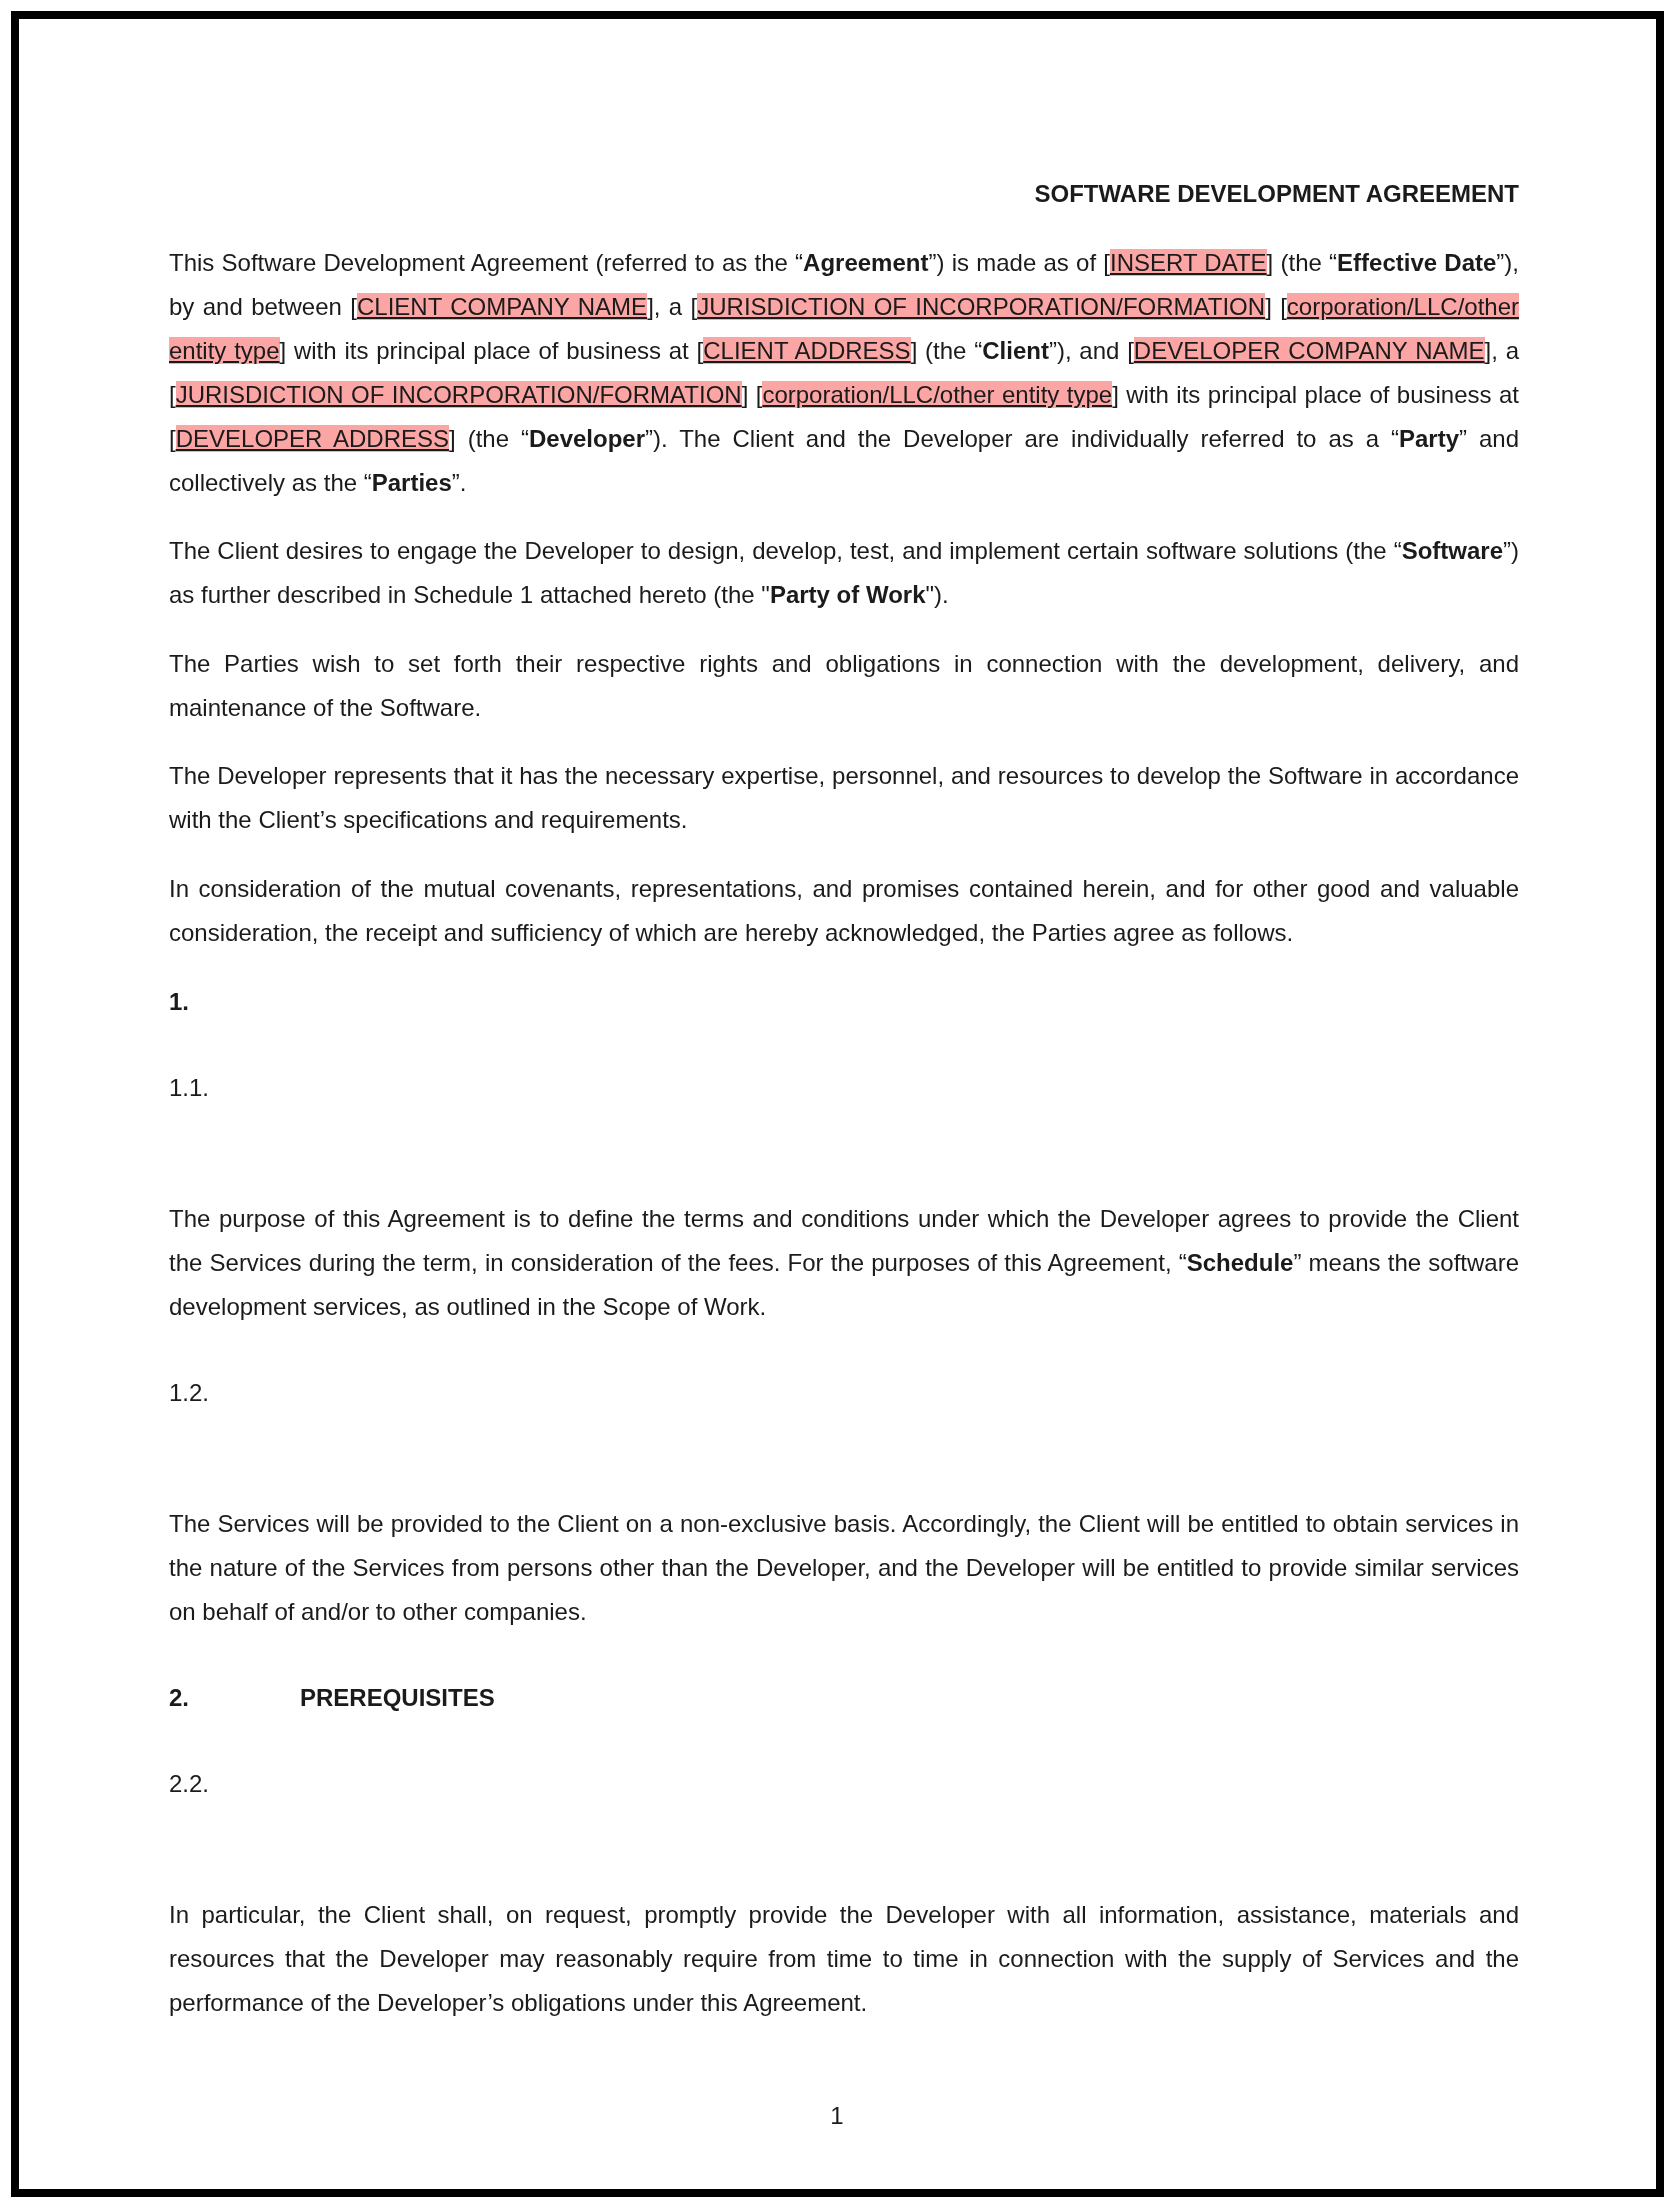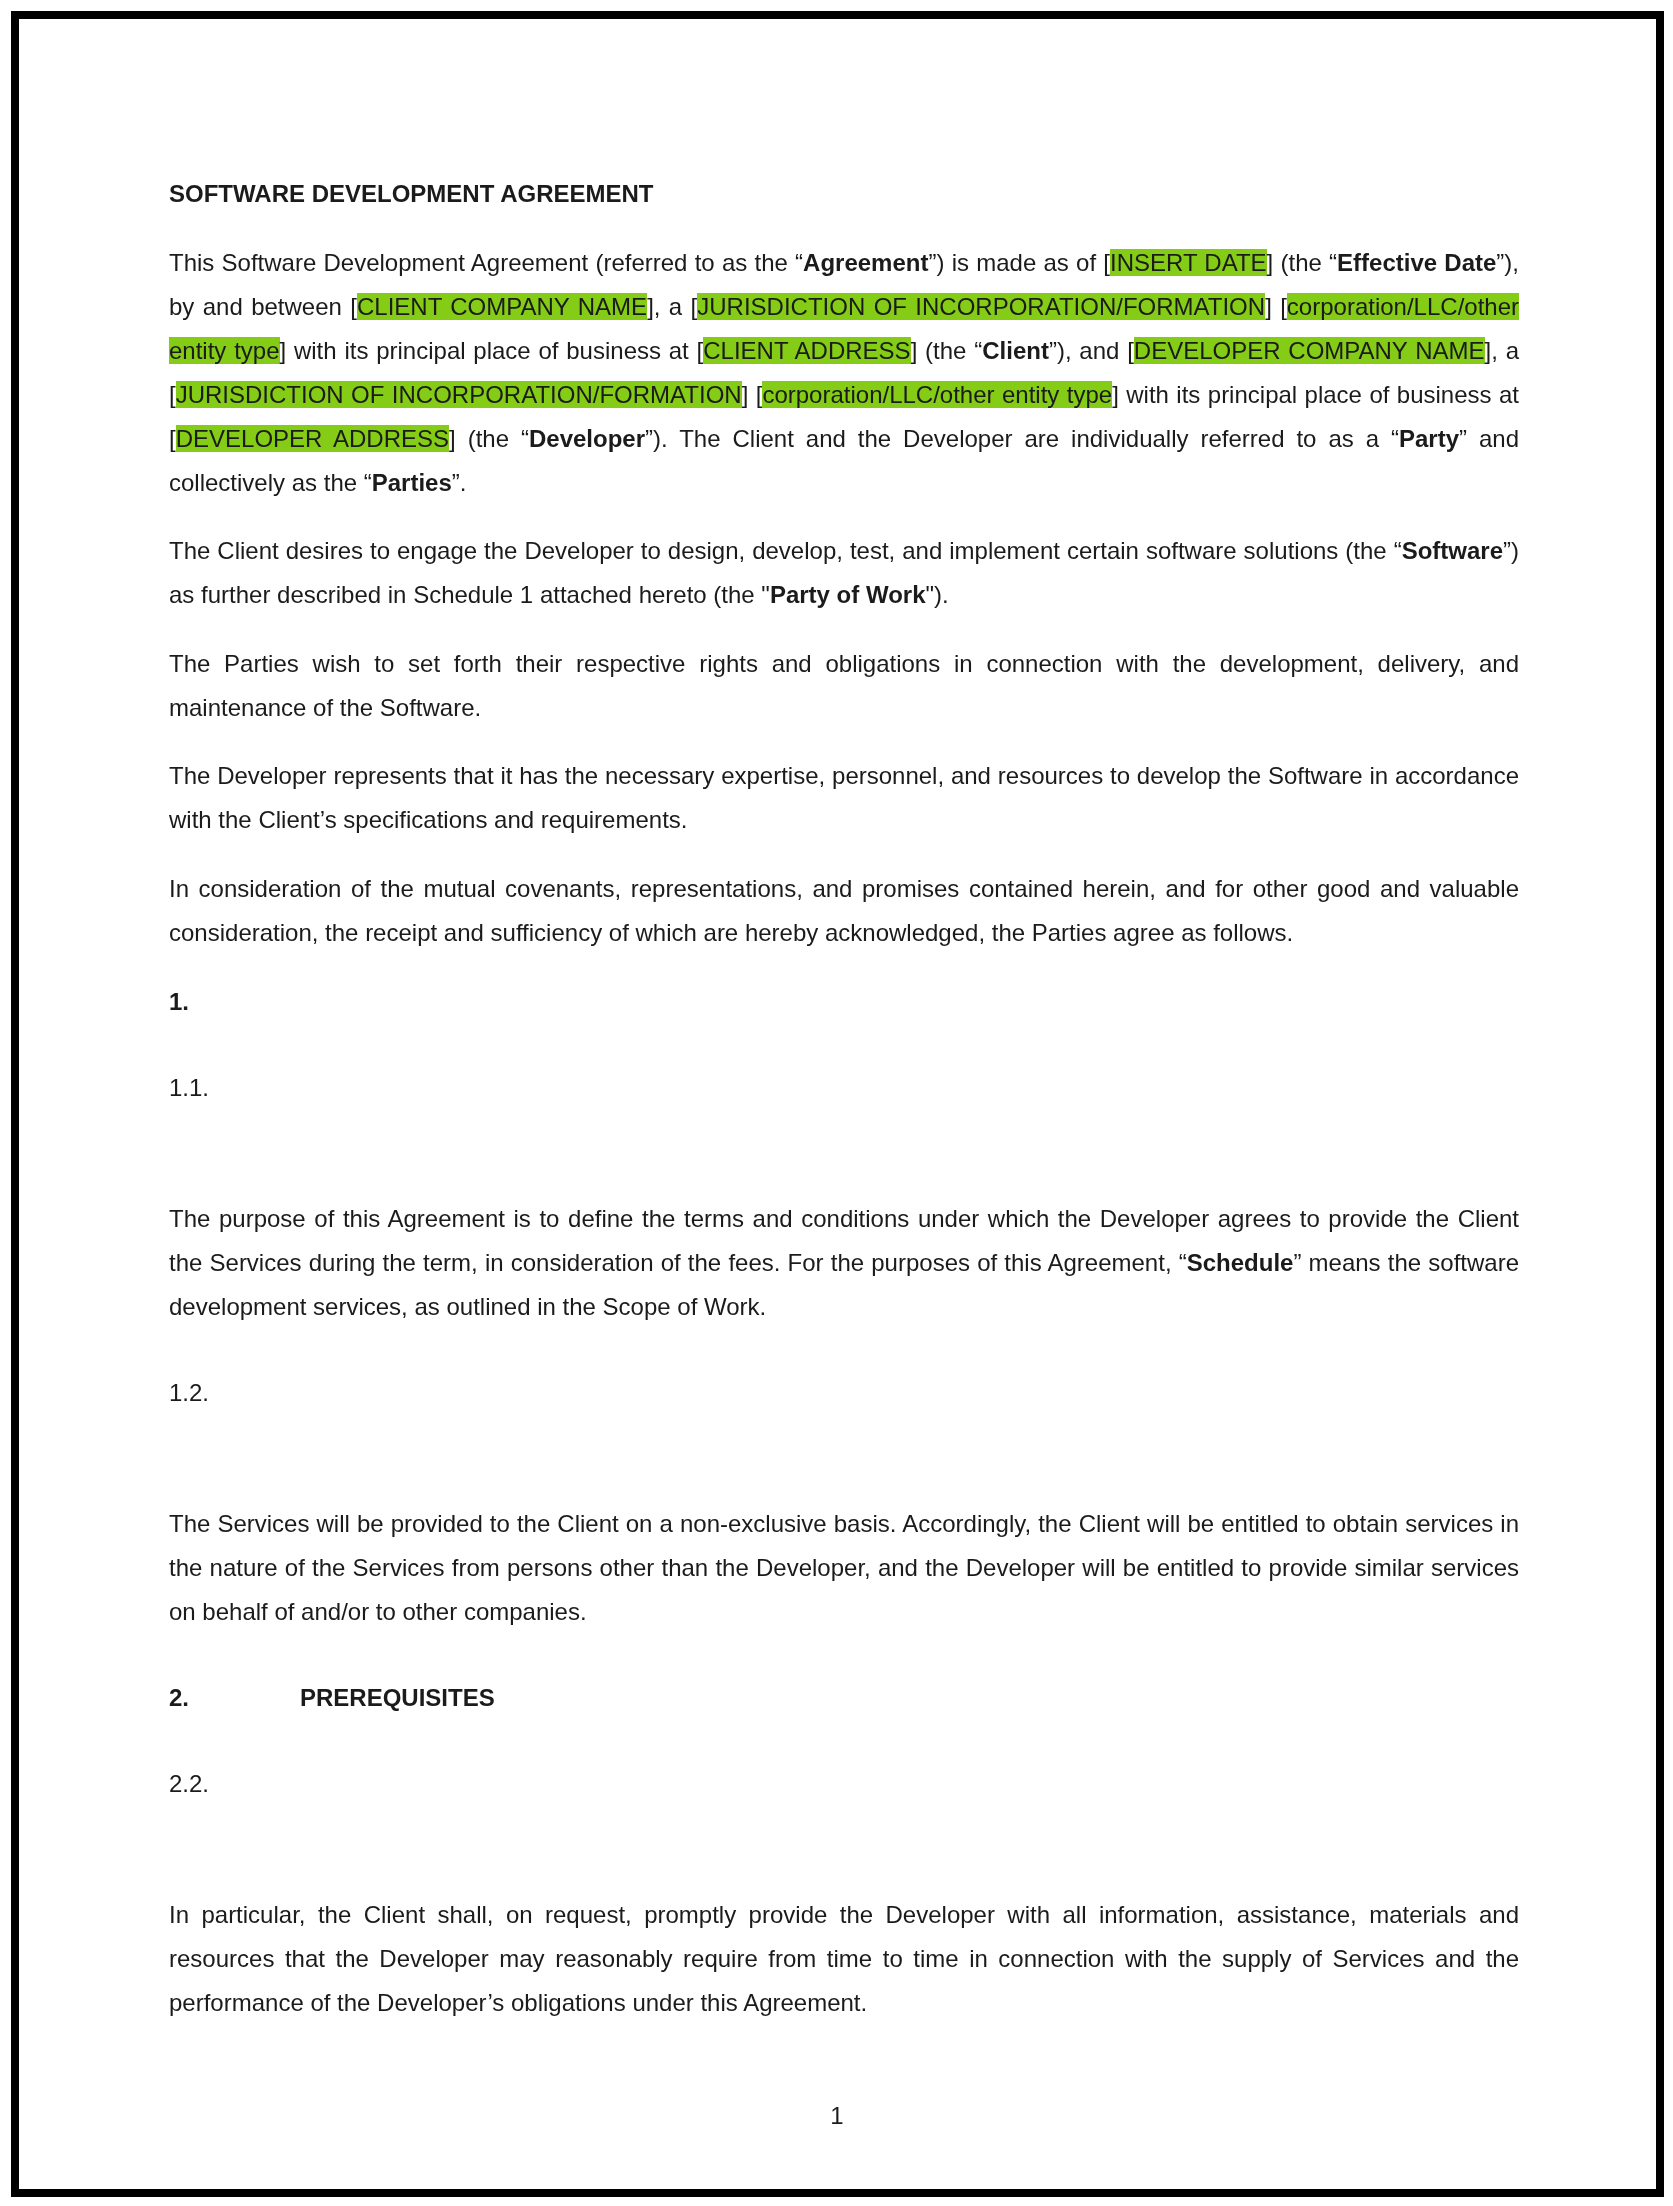--- a/index.html
+++ b/index.html
@@ -26,21 +26,21 @@
   .content {
     position: absolute;
     left: 169px;
     right: 155px;
     top: 172px;
   }
   .doc-title {
     font-size: 24px;
     font-weight: bold;
     line-height: 44px;
-    text-align: left;
+    text-align: right;
     margin-bottom: 24.6px;
   }
   .para {
     font-size: 24px;
     line-height: 44px;
     text-align: justify;
     margin-bottom: 24.6px;
   }
   .clause {
     display: flex;
@@ -61,21 +61,21 @@
     font-size: 24px;
     line-height: 44px;
     font-weight: bold;
     margin-top: 12.3px;
     margin-bottom: 42px;
   }
   .heading .num {
     flex: 0 0 131px;
   }
   .b { font-weight: bold; }
-  .hl { background: #84cc16; }
+  .hl { background: #fca5a5; text-decoration: underline; }
   .page-num {
     position: absolute;
     top: 2094px;
     left: 0;
     width: 100%;
     text-align: center;
     font-size: 24px;
     line-height: 44px;
   }
 </style>

